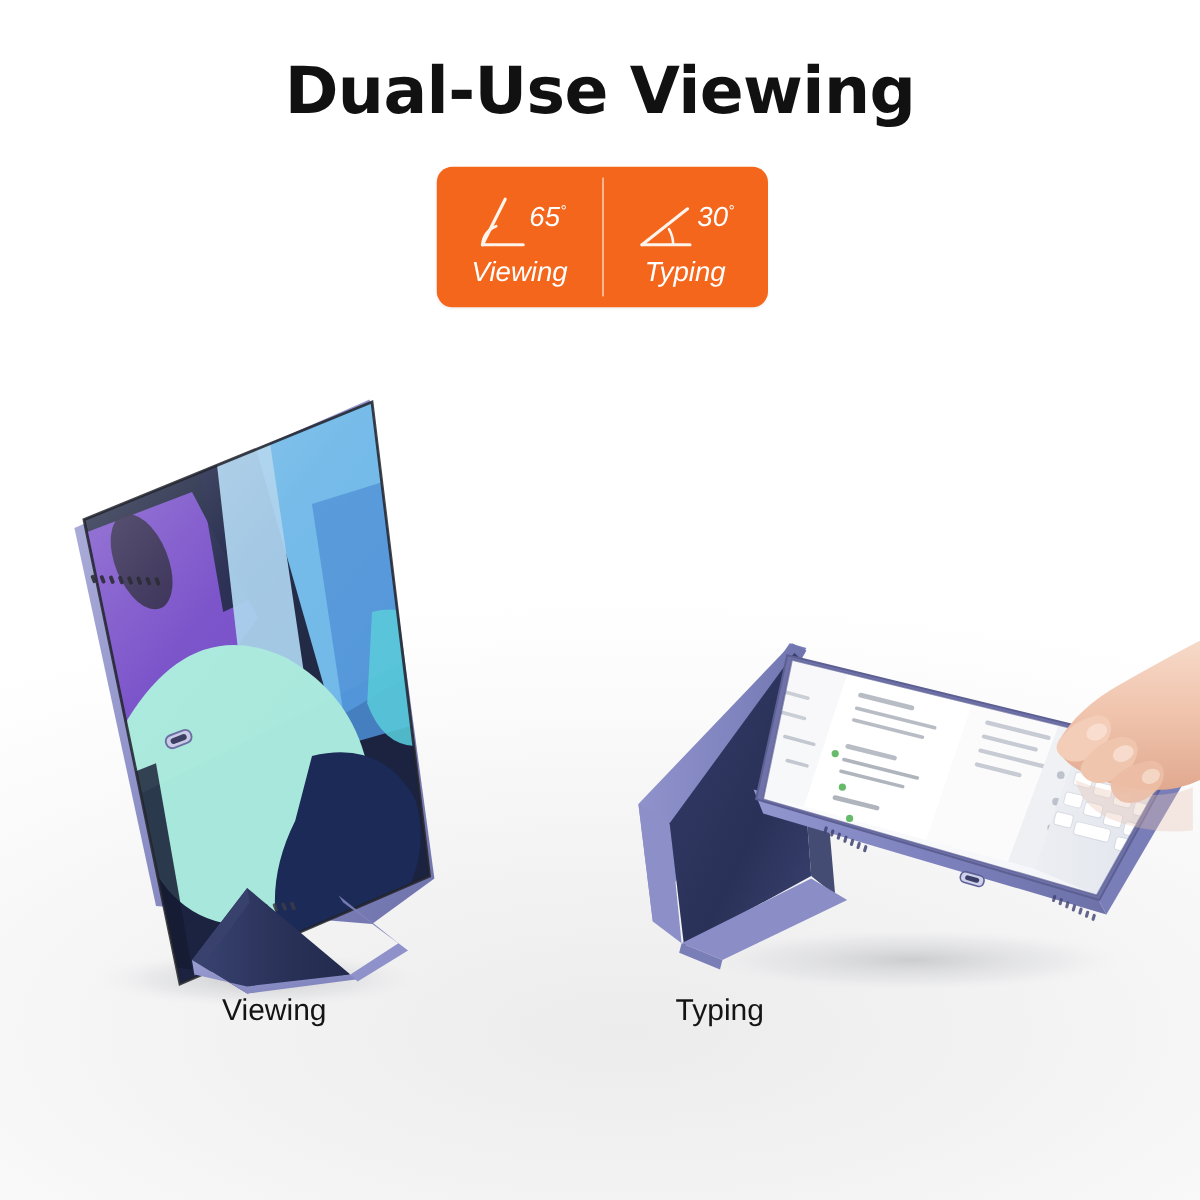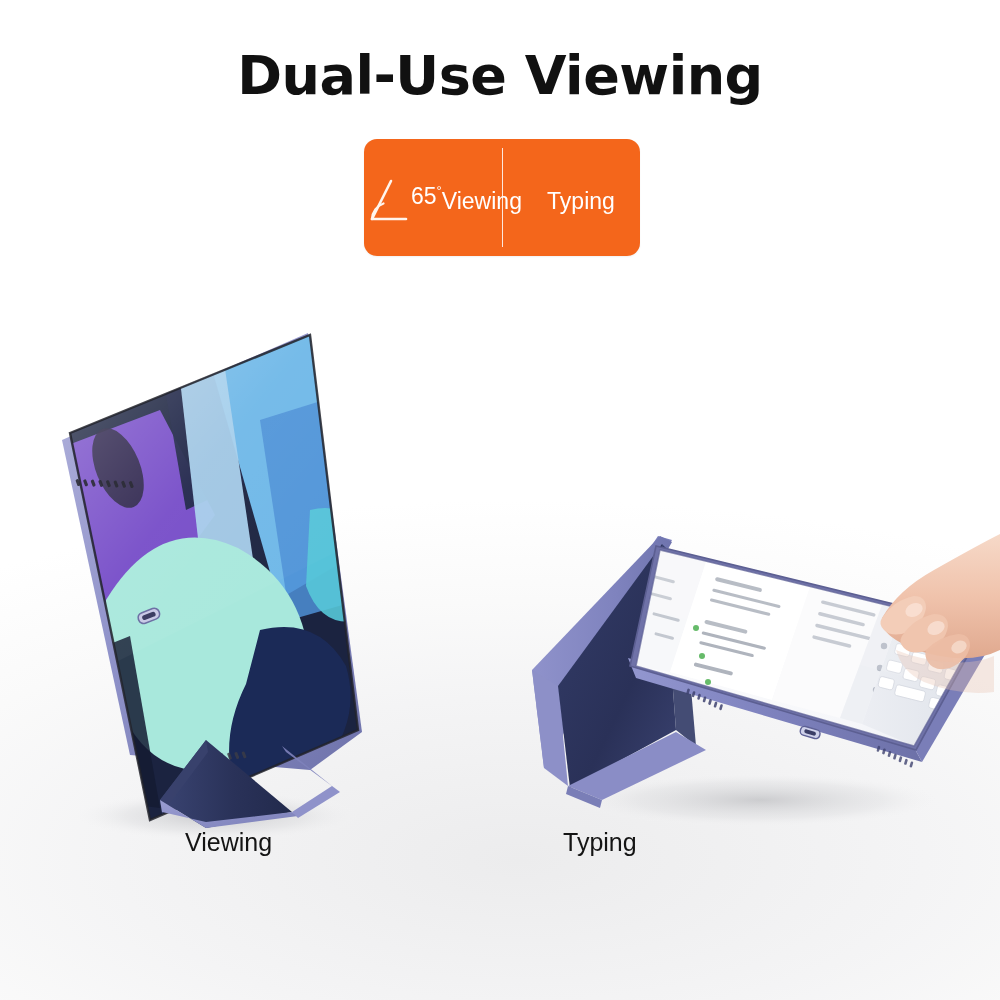--- a/index.html
+++ b/index.html
@@ -35,24 +35,25 @@
     left:364px;top:139px;
     width:276px;height:117px;
     background:#F4661B;
     border-radius:13px;
     display:flex;
     align-items:stretch;
     box-shadow:0 1px 2px rgba(0,0,0,.06);
   }
   .badge-cell{
     flex:1 1 50%;
-    display:flex;flex-direction:row;
+    display:flex;flex-direction:column;
     align-items:center;justify-content:center;
     position:relative;
     padding-top:4px;
+    font-style:italic;
   }
   .badge-divider{
     position:absolute;left:50%;top:9px;bottom:9px;
     width:1px;margin-left:-0.5px;
     background:rgba(255,255,255,.85);
   }
   .angle-row{
     display:flex;align-items:flex-start;justify-content:center;
     height:50px;
   }
@@ -111,20 +112,30 @@
             <line x1="8" y1="44" x2="27" y2="6"></line>
             <path d="M8 44 A 17 17 0 0 1 19.5 28.5" stroke-width="2.2"></path>
           </g>
         </svg>
         <span class="deg">65<span class="sup">°</span></span>
       </div>
       <div class="badge-label">Viewing</div>
     </div>
 
     <div class="badge-cell">
+      <div class="angle-row">
+        <svg class="angle-ico" width="50" height="50" viewBox="0 0 50 50">
+          <g fill="none" stroke="#FFF4EC" stroke-width="2.6" stroke-linecap="round">
+            <line x1="5" y1="44" x2="45" y2="44"></line>
+            <line x1="5" y1="44" x2="43" y2="14"></line>
+            <path d="M31 44 A 26 26 0 0 0 27.5 31" stroke-width="2.2"></path>
+          </g>
+        </svg>
+        <span class="deg">30<span class="sup">°</span></span>
+      </div>
       <div class="badge-label">Typing</div>
     </div>
   </div>
 
   <div class="photo" id="photo-viewing">
     <svg viewBox="0 0 420 540" xmlns="http://www.w3.org/2000/svg">
       <defs>
         <clipPath id="vScreenClip">
           <path d="M60 133 L300 35 L348 430 L140 520 Z"></path>
         </clipPath>

